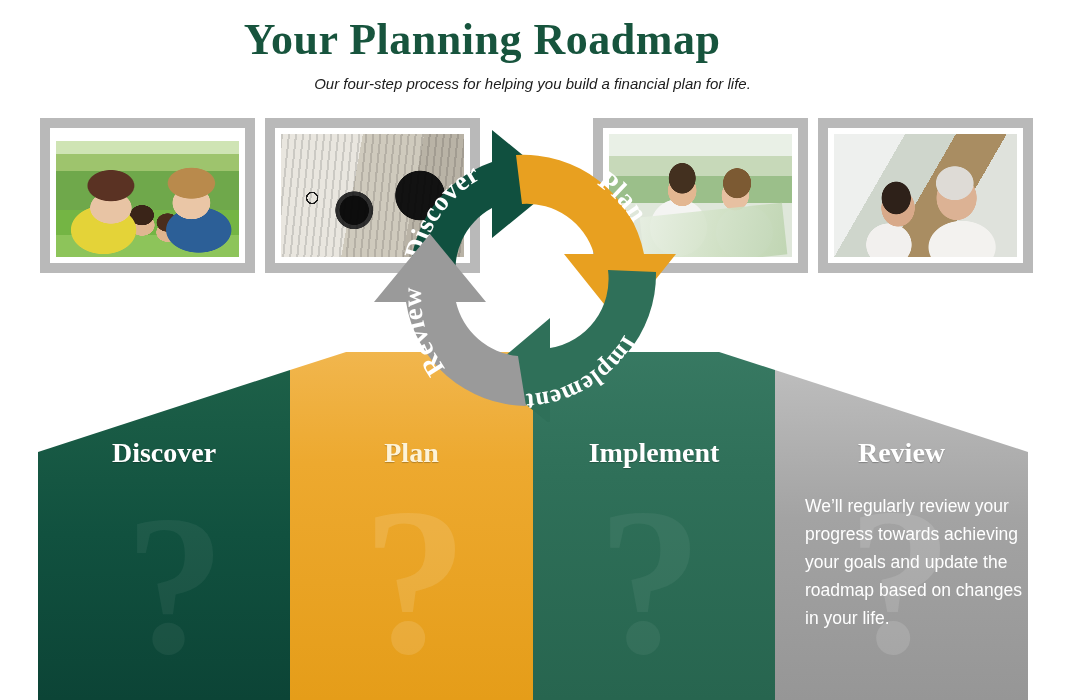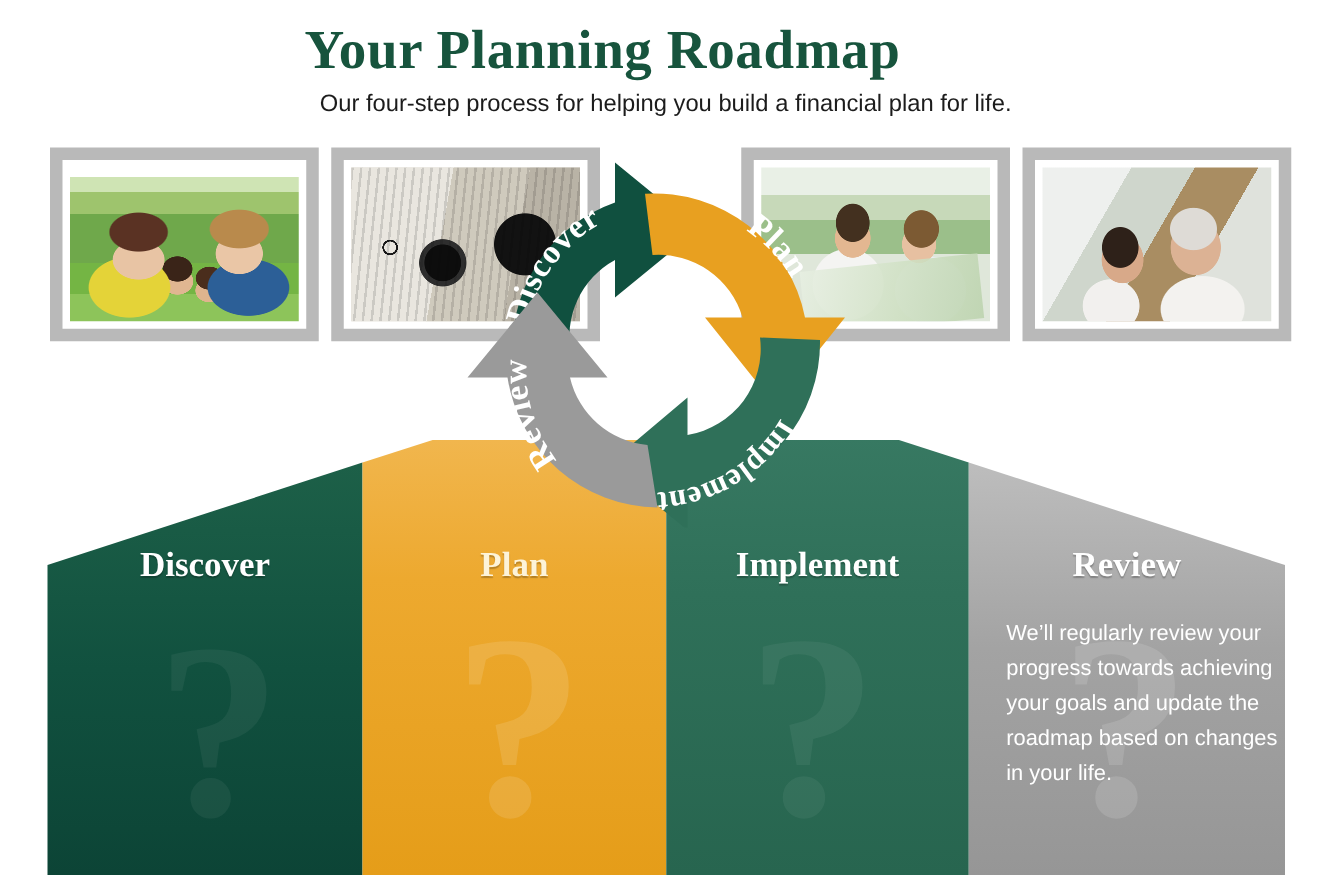--- a/index.html
+++ b/index.html
@@ -11,21 +11,21 @@
 
   
   .title{
     position:absolute;left:0;top:14px;width:964px;text-align:center;
     font-family:"Liberation Serif", serif;
     font-weight:bold;font-size:44px;color:#17543D;letter-spacing:.5px;
     line-height:52px;
   }
   .subtitle{
     position:absolute;left:0;top:72px;width:1065px;text-align:center;
-    font-size:19px;color:#1c1c1c;line-height:24px;
+    font-size:15px;color:#1c1c1c;line-height:24px;font-style:italic;
   }
 
   
   .frame{position:absolute;background:#b9b9b9;padding:10px;box-sizing:border-box;}
   .frame .mat{background:#ffffff;width:100%;height:100%;padding:6px;box-sizing:border-box;}
   .photo{width:100%;height:100%;position:relative;overflow:hidden;}
 
   .f1{left:40px;top:118px;width:215px;height:155px;}
   .f2{left:265px;top:118px;width:215px;height:155px;}
   .f3{left:593px;top:118px;width:215px;height:155px;}

